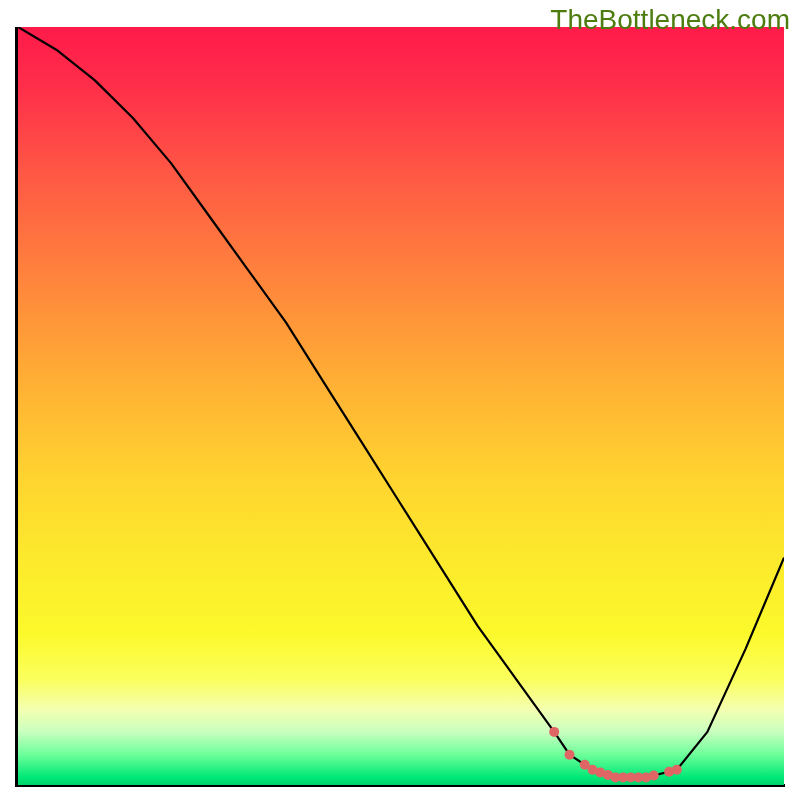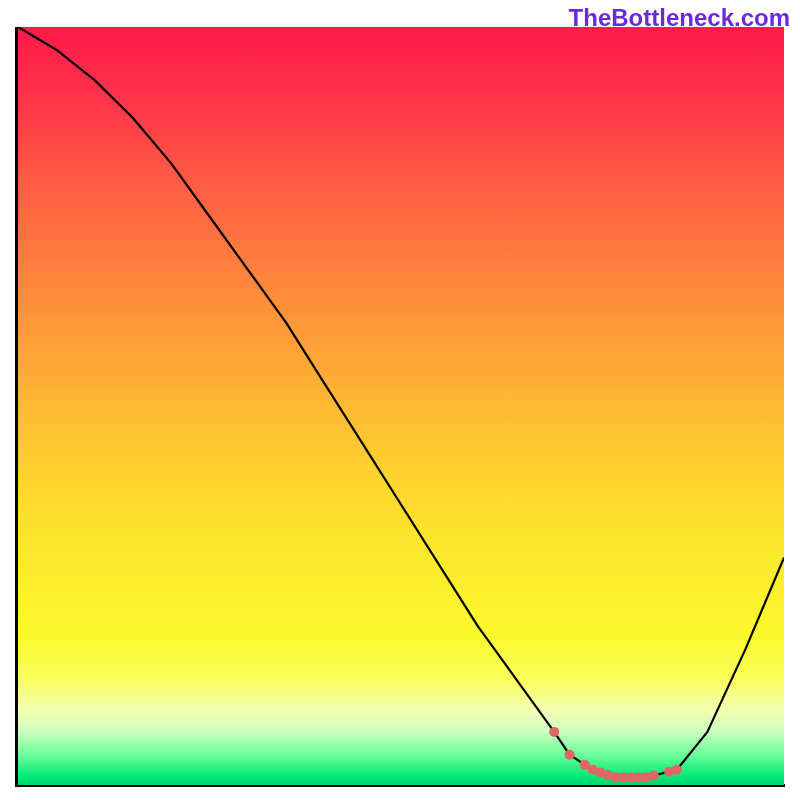--- a/index.html
+++ b/index.html
@@ -7,23 +7,23 @@
     width: 800px;
     height: 800px;
     background: #fff;
     position: relative;
     font-family: Arial, sans-serif;
   }
   .watermark {
     position: absolute;
     top: 4px;
     right: 10px;
-    font-size: 24px;
-    color: #6d28d9;
-    font-weight: bold;
+    font-size: 28px;
+    color: #4d7c0f;
+    font-weight: normal;
     z-index: 10;
   }
   .chart-frame {
     position: absolute;
     top: 27px;
     left: 15px;
     width: 770px;
     height: 760px;
     border: 3px solid #000;
     border-top: none;

